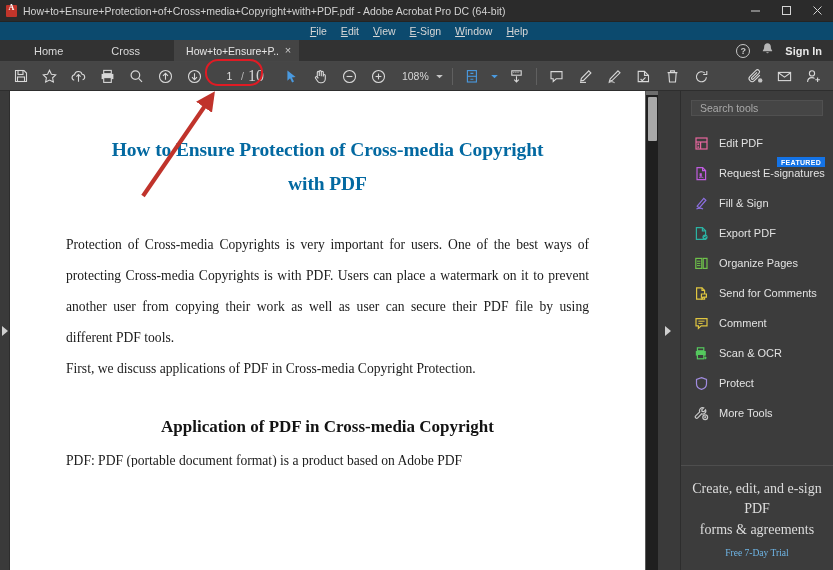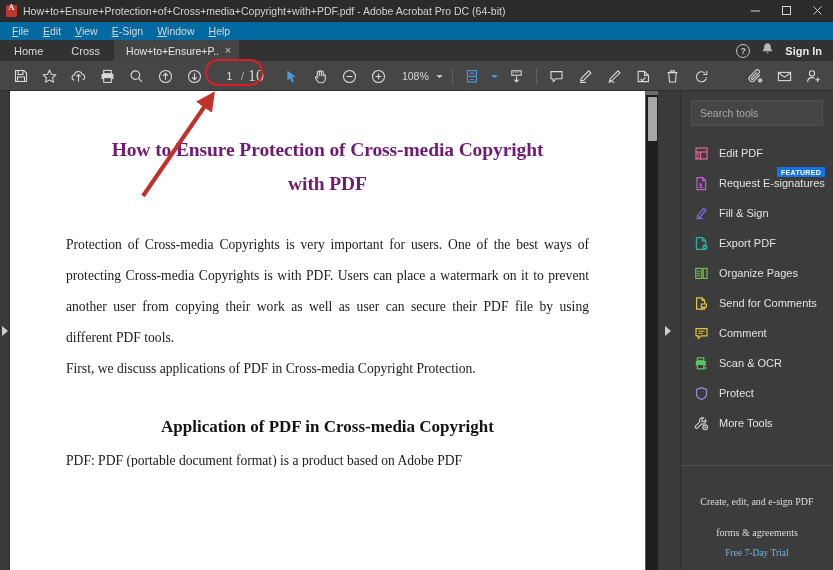--- a/index.html
+++ b/index.html
@@ -36,39 +36,39 @@
   .win-ctrls { margin-left: auto; display: flex; height: 22px; }
   .win-btn {
     width: 31px; height: 22px;
     display: flex; align-items: center; justify-content: center;
     color: #d4d4d4;
   }
   .win-btn svg { display: block; }
 
   
   .menubar {
-    height: 18px; background: #0369a1;
-    display: flex; align-items: center; padding-left: 5px;
+    height: 18px; background: #0c4a6e;
+    display: flex; align-items: center; padding-left: 5px; justify-content: center;
   }
   .menu-item {
     font-size: 10.5px; color: #d6d6d6;
     padding: 1px 7px 2px 7px; line-height: 14px;
   }
   .menu-item u { text-decoration: underline; }
 
   
   .tabbar {
     height: 22px; background: #323232;
     display: flex; align-items: stretch;
     border-bottom: 1px solid #474747;
   }
   .tab {
     display: flex; align-items: center;
     font-size: 11px; color: #cfcfcf;
-    padding: 0 14px; position: relative;
+    padding: 0 14px; position: relative; margin-left: 20px;
   }
   .tab.nav { color: #d9d9d9; }
   .tab.doc {
     background: #444444; color: #e6e6e6;
     padding: 0 8px 0 12px; max-width: 125px;
   }
   .tab.doc .tlabel {
     white-space: nowrap; overflow: hidden;
     text-overflow: clip; font-size: 10.5px;
   }
@@ -150,21 +150,21 @@
     background: #323232; overflow: hidden;
     display: flex; justify-content: center;
   }
   .page {
     background: #ffffff; width: 643px; margin-left: 0;
     padding: 42px 56px 0 56px;
     position: relative;
   }
   .doc-h1 {
     font-family: "Liberation Serif", serif;
-    font-size: 19.5px; font-weight: bold; color: #701a75;
+    font-size: 19.5px; font-weight: bold; color: #0369a1;
     text-align: center; line-height: 1.75;
     letter-spacing: -0.1px;
   }
   .doc-p {
     font-family: "Liberation Serif", serif;
     font-size: 13.6px; color: #1a1a1a;
     line-height: 2.28; text-align: justify;
     margin-top: 29px;
   }
   .doc-p.tight { margin-top: 0; }
@@ -207,21 +207,21 @@
   }
 
   
   .tools {
     width: 153px; flex: 0 0 auto;
     background: #3c3c3c; border-left: 1px solid #2d2d2d;
     display: flex; flex-direction: column;
     padding-top: 9px;
   }
   .searchbox {
-    margin: 0 10px 12px 10px; height: 26px;
+    margin: 0 10px 12px 10px; height: 16px;
     background: #454545; border: 1px solid #505050;
     display: flex; align-items: center; padding: 0 8px;
   }
   .searchbox input {
     background: transparent; border: none; outline: none;
     font-size: 10.5px; color: #d8d8d8; width: 100%;
     font-family: "Liberation Sans", sans-serif;
   }
   .searchbox input::placeholder { color: #a9a9a9; }
 
@@ -241,23 +241,22 @@
     background: #1473e6; color: #fff;
     font-size: 7px; font-weight: bold;
     padding: 1.5px 4px; letter-spacing: 0.3px;
   }
   .tools-spacer { flex: 1 1 auto; }
   .promo {
     border-top: 1px solid #4e4e4e;
     padding: 13px 10px 12px 10px; text-align: center;
   }
   .promo-txt {
-    font-size: 10px; color: #dcdcdc; line-height: 1.45;
+    font-size: 14px; color: #dcdcdc; line-height: 1.45;
     font-family: "Liberation Serif", serif;
-    margin-top: 16px;
   }
   .promo-link {
     font-size: 9.5px; color: #6fb7e8; margin-top: 8px;
     font-family: "Liberation Serif", serif;
   }
 
   
   .anno { position: absolute; pointer-events: none; }
   .hl-box {
     position: absolute; border: 2.6px solid #e01b24;

